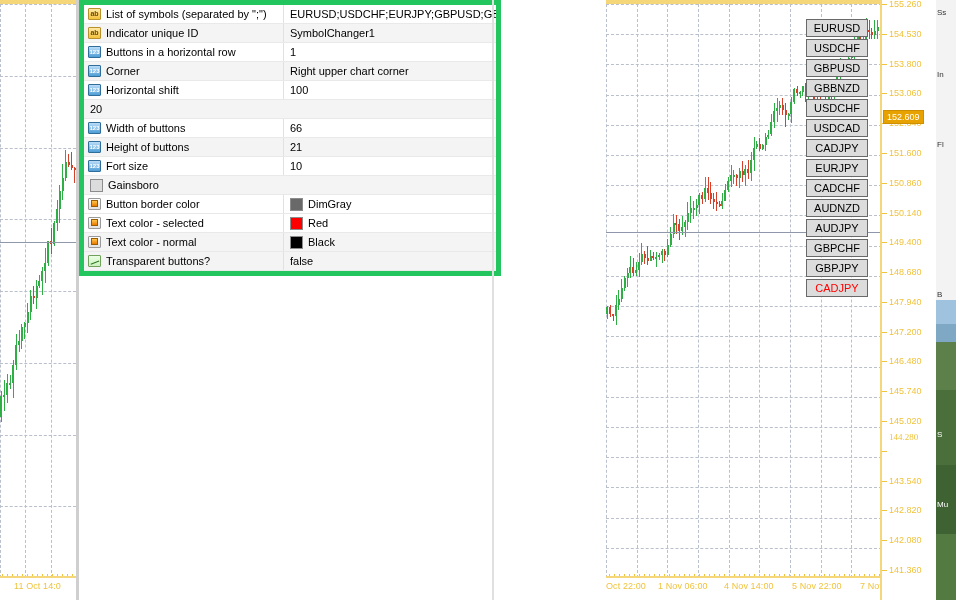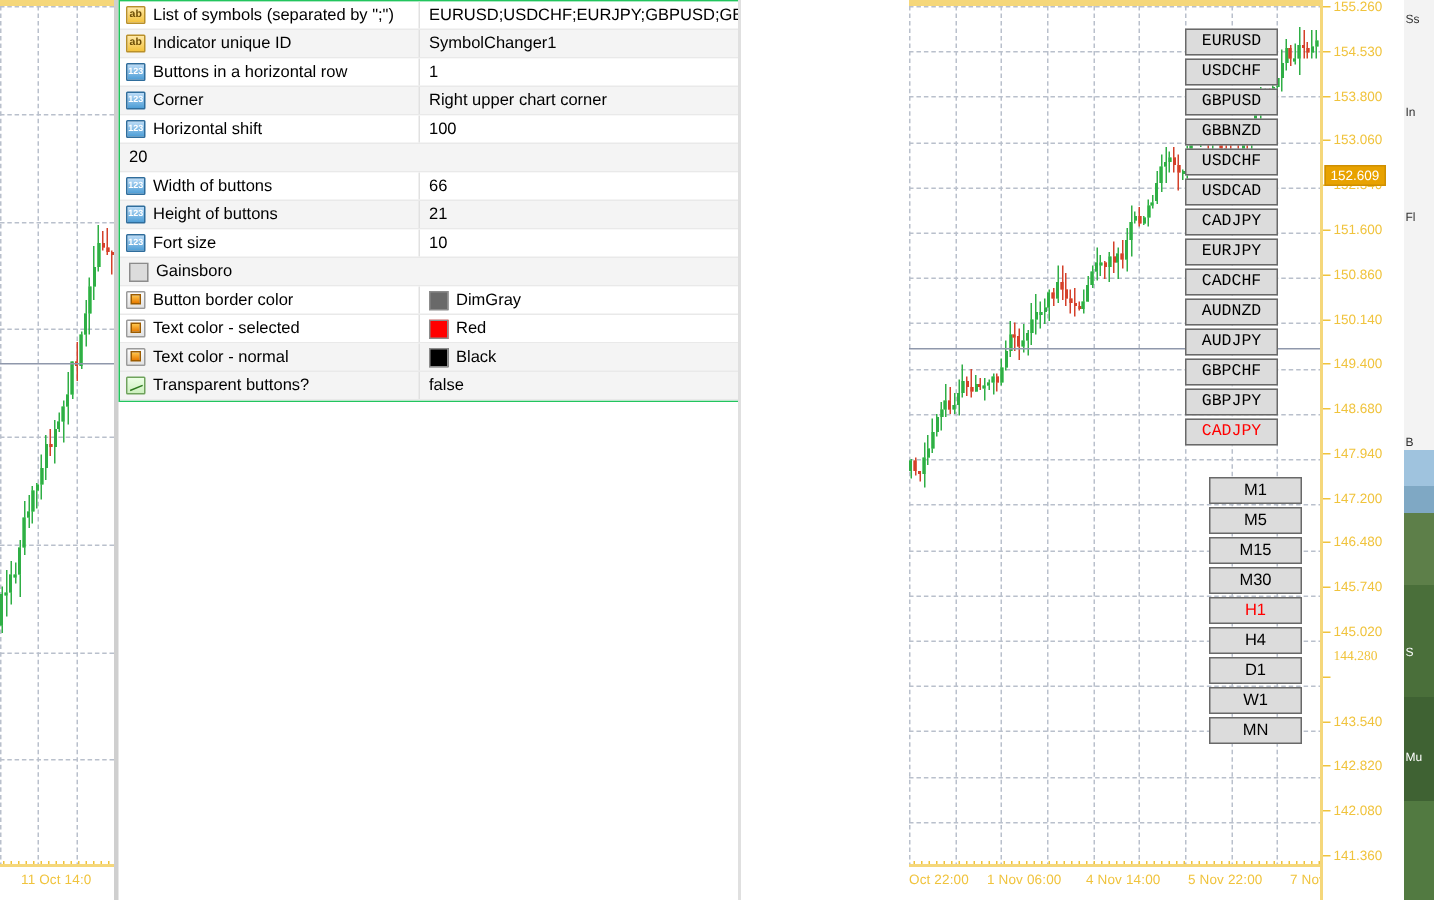--- a/index.html
+++ b/index.html
@@ -29,21 +29,21 @@
   .priceaxis .pt{position:absolute;left:0;width:5px;height:1px;background:#f0c33c;}
   .priceaxis .cur{position:absolute;left:1px;background:#e8a200;color:#fff;
         font-size:9px;padding:1px 3px;white-space:nowrap;border:1px solid #cf8f00;}
 
   
   .candle{position:absolute;}
   .candle .wick{position:absolute;left:50%;width:1px;margin-left:-0.5px;top:0;bottom:0;}
   .candle .body{position:absolute;left:0;right:0;}
 
   
-  .props{position:absolute;background:#fff;border:1px solid #22c55e;overflow:hidden;}
+  .props{position:absolute;background:#fff;border:5px solid #22c55e;overflow:hidden;}
   .prow{display:flex;align-items:center;height:18px;border-bottom:1px solid #e9e9e9;
         background:#ffffff;}
   .prow.alt{background:#f4f4f4;}
   .pname{width:200px;display:flex;align-items:center;gap:5px;padding-left:4px;
         border-right:1px solid #e1e1e1;height:100%;box-sizing:border-box;overflow:hidden;}
   .pname span.lbl{white-space:nowrap;overflow:hidden;text-overflow:ellipsis;font-size:11px;}
   .pval{flex:1;padding-left:6px;display:flex;align-items:center;gap:5px;
         white-space:nowrap;overflow:hidden;font-size:11px;}
 
   .ic{width:13px;height:12px;flex:0 0 13px;border-radius:1px;display:block;position:relative;
@@ -880,48 +880,37 @@
         <div class="pt" style="top: 480.632px;"></div>
         <div class="pl" style="top: 505.421px;">142.820</div>
         <div class="pt" style="top: 510.421px;"></div>
         <div class="pl" style="top: 535.211px;">142.080</div>
         <div class="pt" style="top: 540.211px;"></div>
         <div class="pl" style="top: 565px;">141.360</div>
         <div class="pt" style="top: 570px;"></div>
         <div class="cur" style="top: 110px;">152.609</div>
       </div>
 
-    <div class="btnpanel" id="symPanel" style="left:184px;top:19px;font-family:Liberation Mono, monospace;">
+    <div class="btnpanel" id="symPanel" style="left:200px;top:19px;">
         <div class="mbtn">EURUSD</div>
         <div class="mbtn">USDCHF</div>
         <div class="mbtn">GBPUSD</div>
         <div class="mbtn">GBBNZD</div>
         <div class="mbtn">USDCHF</div>
         <div class="mbtn">USDCAD</div>
         <div class="mbtn">CADJPY</div>
         <div class="mbtn">EURJPY</div>
         <div class="mbtn">CADCHF</div>
         <div class="mbtn">AUDNZD</div>
         <div class="mbtn">AUDJPY</div>
         <div class="mbtn">GBPCHF</div>
         <div class="mbtn">GBPJPY</div>
         <div class="mbtn sel">CADJPY</div>
       </div>
 
-    <div class="btnpanel" id="tfPanel" style="left:200px;top:318px;">
-        <div class="mbtn">M1</div>
-        <div class="mbtn">M5</div>
-        <div class="mbtn">M15</div>
-        <div class="mbtn">M30</div>
-        <div class="mbtn sel">H1</div>
-        <div class="mbtn">H4</div>
-        <div class="mbtn">D1</div>
-        <div class="mbtn">W1</div>
-        <div class="mbtn">MN</div>
-      </div>
   </div>
 
   <div class="deskstrip">
     <div class="edge"></div>
     <div class="sky"></div>
     <div class="photo"></div>
     <div id="deskLabels">
         <div class="lbl" style="top: 8px;">Ss</div>
         <div class="lbl" style="top: 70px;">In</div>
         <div class="lbl" style="top: 140px;">Fl</div>

